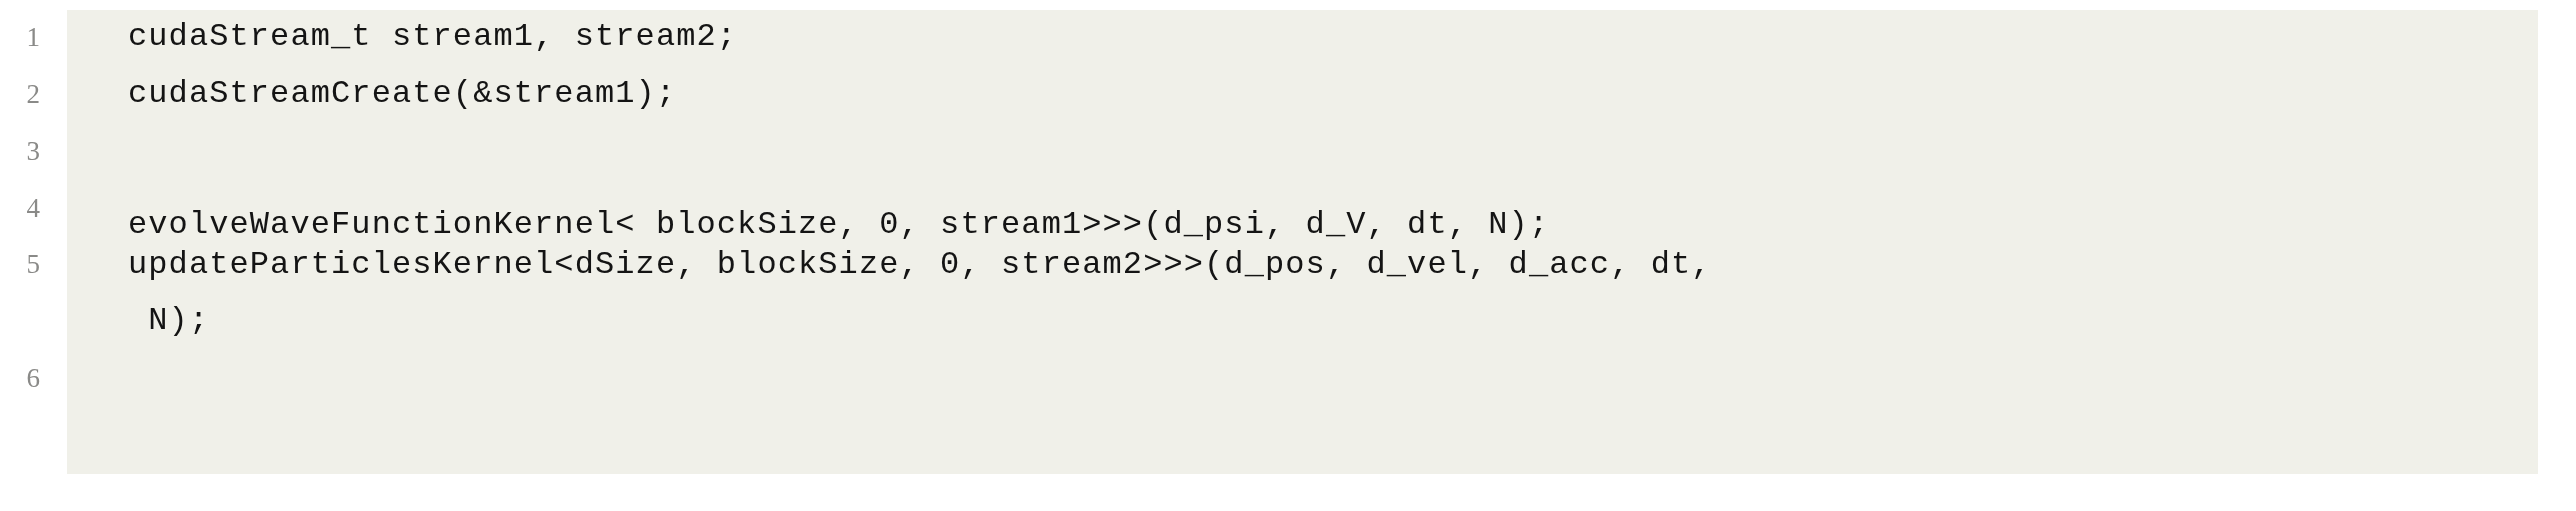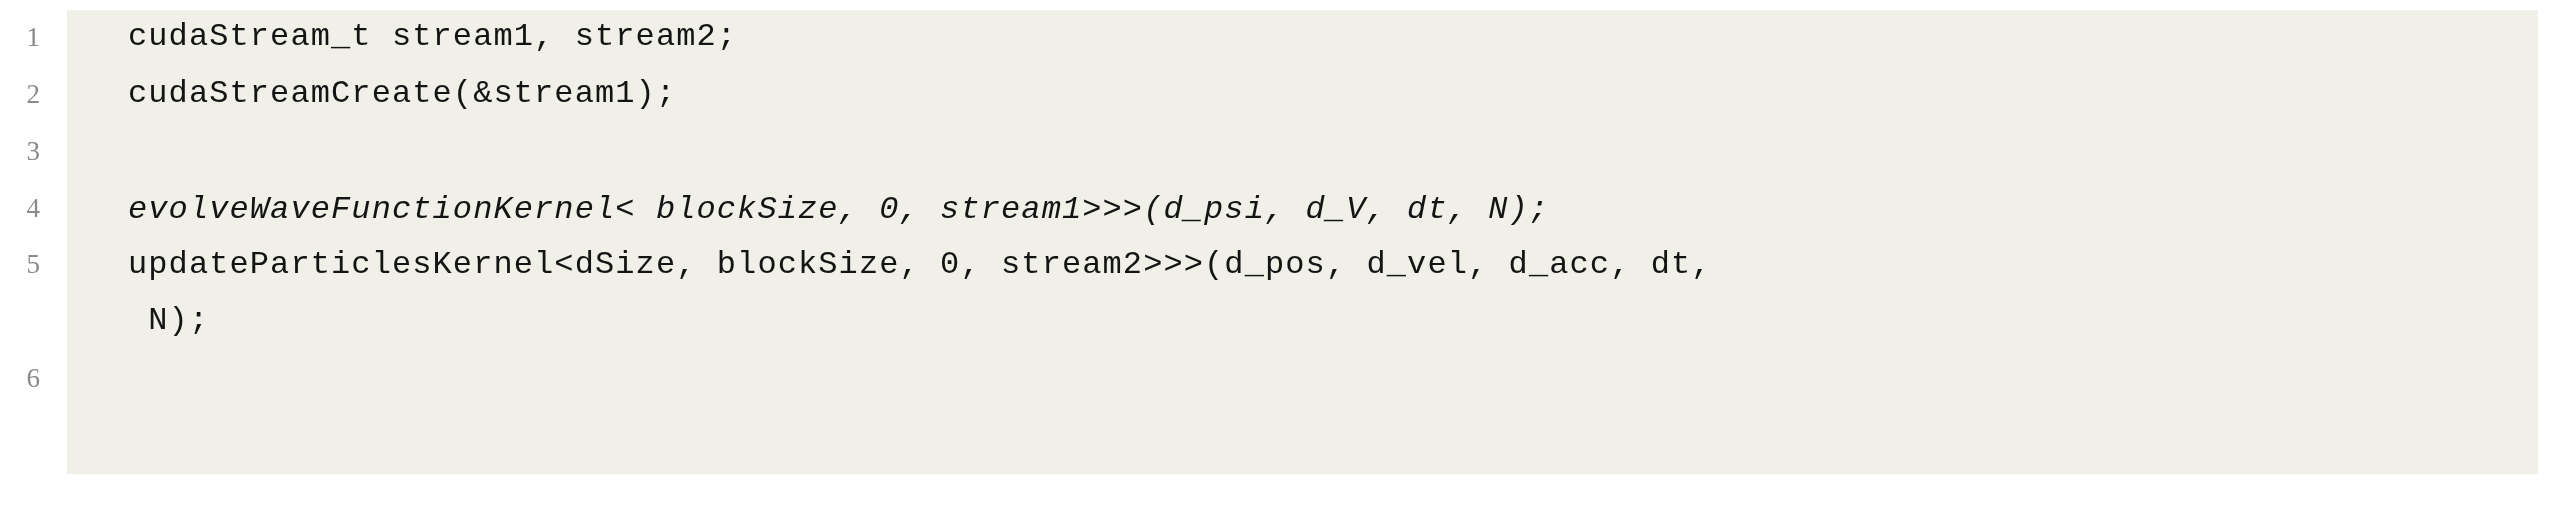--- a/index.html
+++ b/index.html
@@ -85,20 +85,20 @@
     <div class="line-number" style="top: 71px;">2</div>
     <div class="line-number" style="top: 128px;">3</div>
     <div class="line-number" style="top: 185px;">4</div>
     <div class="line-number" style="top: 241px;">5</div>
     <div class="line-number" style="top: 355px;">6</div>
   </div>
 
   <div class="code-rows">
     <div class="code-line" style="top: 11.4px;">cudaStream_t stream1, stream2;</div>
     <div class="code-line" style="top: 68px;">cudaStreamCreate(&amp;stream1);</div>
-    <div class="code-line" style="top: 184px; font-style: italic;">evolveWaveFunctionKernel&lt; blockSize, 0, stream1&gt;&gt;&gt;(d_psi, d_V, dt, N);</div>
+    <div class="code-line" style="top: 199px;">evolveWaveFunctionKernel&lt; blockSize, 0, stream1&gt;&gt;&gt;(d_psi, d_V, dt, N);</div>
     <div class="code-line" style="top: 239px;">updateParticlesKernel&lt;dSize, blockSize, 0, stream2&gt;&gt;&gt;(d_pos, d_vel, d_acc, dt,</div>
     <div class="code-line continuation" style="top: 295px;"> N);</div>
     <div class="code-line" style="top: 352px;"></div>
   </div>
 
 </div>
 
 
 </body></html>

